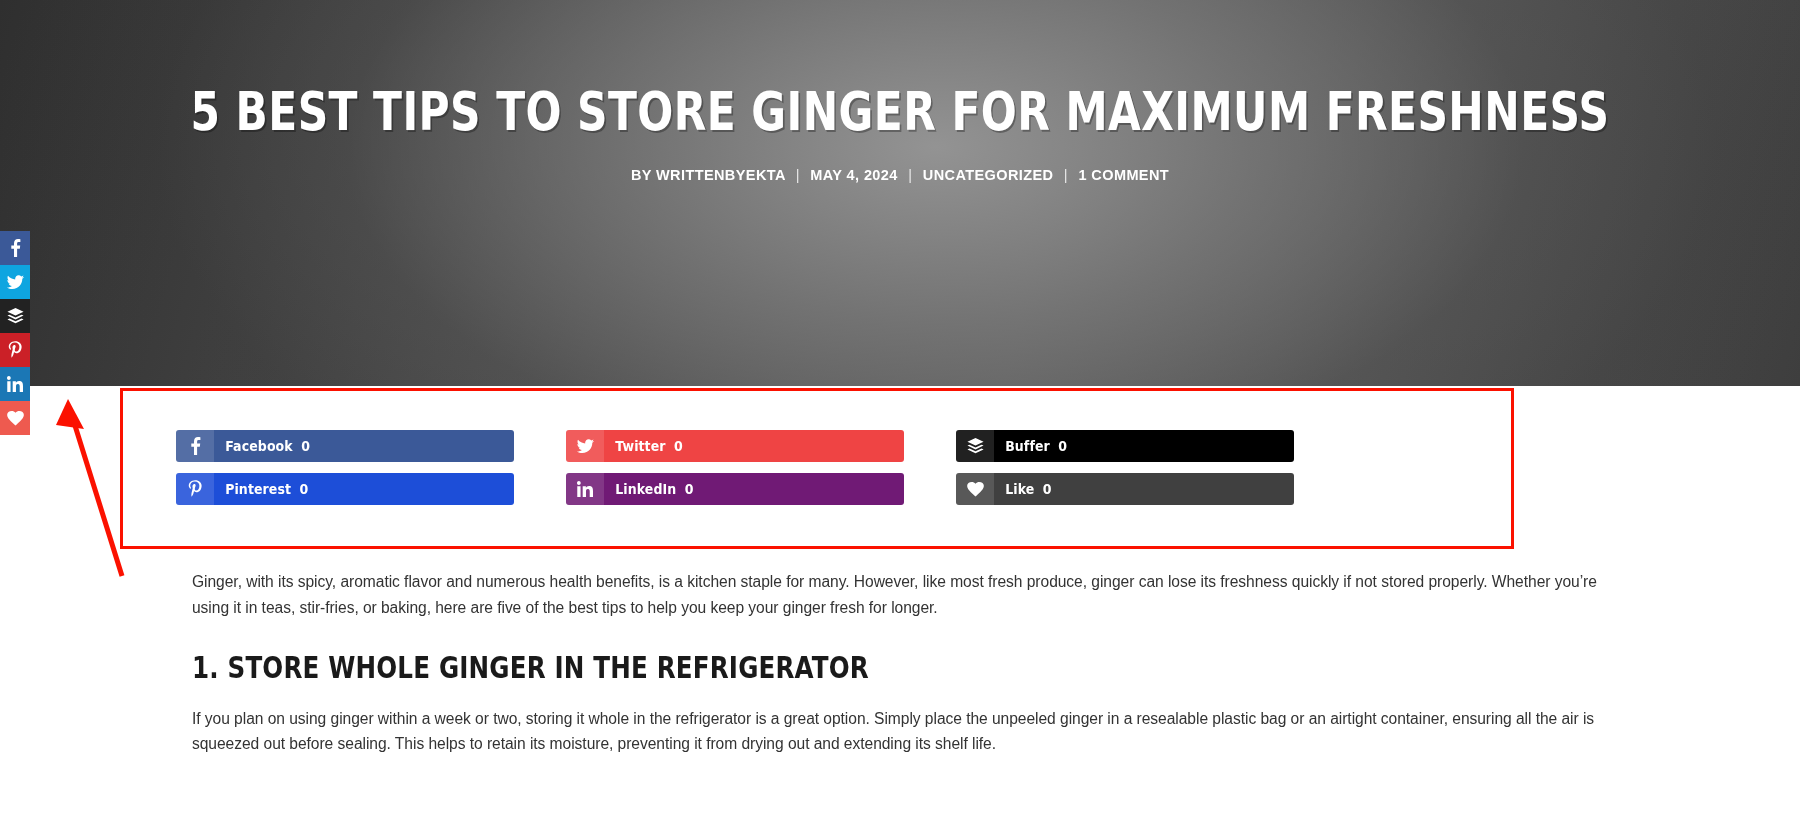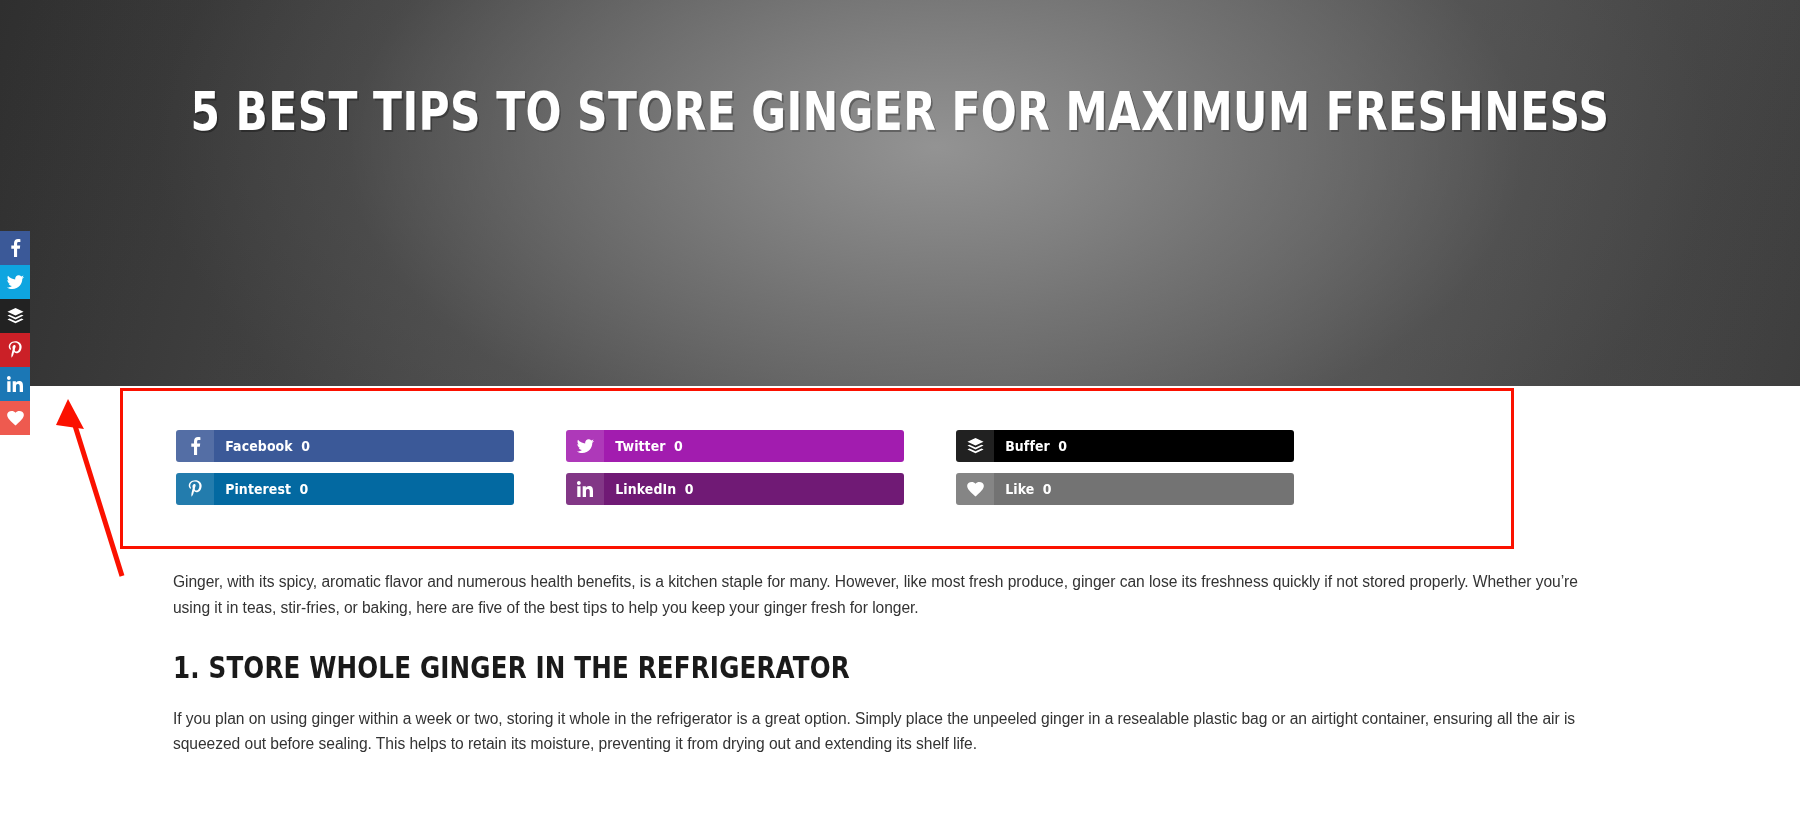--- a/index.html
+++ b/index.html
@@ -170,21 +170,21 @@
   }
   .share-count {
     margin-left: 9px;
     font-weight: 700;
     font-size: 13.5px;
   }
 
   
   .article {
     position: absolute;
-    left: 173px;
+    left: 192px;
     top: 183px;
     width: 1444px;
   }
 
   .para {
     font-family: "Liberation Sans", "DejaVu Sans", sans-serif;
     font-size: 15.6px;
     line-height: 25.5px;
     color: #333333;
     letter-spacing: -0.05px;
@@ -206,20 +206,29 @@
   }
 </style>
 </head>
 <body>
 
 <div id="page">
 
   <div class="hero">
     <div class="hero-inner">
       <h1 class="post-title">5 Best Tips to Store Ginger for Maximum Freshness</h1>
+      <div class="post-meta">
+        <span>BY WRITTENBYEKTA</span>
+        <span class="sep">|</span>
+        <span>MAY 4, 2024</span>
+        <span class="sep">|</span>
+        <span>UNCATEGORIZED</span>
+        <span class="sep">|</span>
+        <span>1 COMMENT</span>
+      </div>
     </div>
   </div>
 
   <div class="side-share">
     <div class="side-btn" style="background:#3b5998">
       <span>
         <svg width="11" height="18" viewBox="0 0 11 18" fill="#fff">
             <path d="M7.1 18V9.8h2.7l.4-3.2H7.1V4.6c0-.9.3-1.5 1.6-1.5h1.7V.3C10.1.2 9.1.1 8 .1 5.6.1 4 1.6 4 4.3v2.3H1.3v3.2H4V18h3.1z"></path>
           </svg>
       </span>
@@ -277,21 +286,21 @@
           <svg width="11" height="18" viewBox="0 0 11 18" fill="#fff">
               <path d="M7.1 18V9.8h2.7l.4-3.2H7.1V4.6c0-.9.3-1.5 1.6-1.5h1.7V.3C10.1.2 9.1.1 8 .1 5.6.1 4 1.6 4 4.3v2.3H1.3v3.2H4V18h3.1z"></path>
             </svg>
         </span>
         <span class="share-label">
           <span>Facebook</span>
           <span class="share-count">0</span>
         </span>
       </div>
 
-      <div class="share-btn" style="background:#a21caf">
+      <div class="share-btn" style="background:#ef4444">
         <span class="share-icon">
           <svg width="17" height="15" viewBox="0 0 20 17" fill="#fff">
               <path d="M20 2c-.7.3-1.5.5-2.4.6.8-.5 1.5-1.3 1.8-2.3-.8.5-1.7.8-2.6 1C16 .5 14.9 0 13.7 0c-2.3 0-4.1 1.9-4.1 4.1 0 .3 0 .6.1.9-3.4-.2-6.5-1.8-8.5-4.3-.4.6-.6 1.3-.6 2.1 0 1.4.7 2.7 1.8 3.4-.7 0-1.3-.2-1.9-.5v.1c0 2 1.4 3.7 3.3 4-.3.1-.7.1-1.1.1-.3 0-.5 0-.8-.1.5 1.6 2 2.8 3.8 2.8-1.4 1.1-3.2 1.8-5.1 1.8H0c1.8 1.2 4 1.8 6.3 1.8 7.5 0 11.7-6.3 11.7-11.7v-.5c.8-.6 1.5-1.3 2-2.1z"></path>
             </svg>
         </span>
         <span class="share-label">
           <span>Twitter</span>
           <span class="share-count">0</span>
         </span>
       </div>
@@ -301,21 +310,21 @@
           <svg width="17" height="17" viewBox="0 0 20 20" fill="#fff">
               <path d="M10 0L.5 4.4 10 8.9l9.5-4.5L10 0zm0 11.1L2.9 7.8.5 8.9l9.5 4.5 9.5-4.5-2.4-1.1-7.1 3.3zm0 4.5l-7.1-3.3-2.4 1.1L10 17.9l9.5-4.5-2.4-1.1-7.1 3.3z"></path>
             </svg>
         </span>
         <span class="share-label">
           <span>Buffer</span>
           <span class="share-count">0</span>
         </span>
       </div>
 
-      <div class="share-btn" style="background:#0369a1">
+      <div class="share-btn" style="background:#1d4ed8">
         <span class="share-icon">
           <svg width="14" height="18" viewBox="0 0 15 19" fill="#fff">
               <path d="M7.8 0C3.2 0 .8 3 .8 5.8c0 1.3.7 2.9 1.9 3.4.2.1.3 0 .3-.1l.2-.9c0-.1 0-.2-.1-.3-.4-.5-.7-1.4-.7-2.2C2.4 3.5 4.1 1.5 7.4 1.5c2.8 0 4.8 1.8 4.8 4.4 0 3-1.4 5.1-3.3 5.1-1 0-1.8-.8-1.6-1.9.3-1.3.9-2.6.9-3.5 0-.8-.5-1.5-1.4-1.5-1.1 0-2 1.1-2 2.6 0 1 .3 1.6.3 1.6l-1.3 5.5c-.4 1.6-.1 3.6 0 3.8 0 .1.2.1.2 0 .1-.1 1.4-1.7 1.8-3.3l.7-2.6c.4.7 1.4 1.3 2.5 1.3 3.3 0 5.6-3 5.6-7C14.6 2.9 12 0 7.8 0z"></path>
             </svg>
         </span>
         <span class="share-label">
           <span>Pinterest</span>
           <span class="share-count">0</span>
         </span>
       </div>
@@ -325,21 +334,21 @@
           <svg width="16" height="16" viewBox="0 0 18 18" fill="#fff">
               <path d="M4 18H.3V6H4v12zM2.1 4.4C.9 4.4 0 3.5 0 2.2 0 1 .9 0 2.1 0s2.1 1 2.1 2.2c0 1.3-.9 2.2-2.1 2.2zM18 18h-3.7v-5.8c0-1.4 0-3.2-2-3.2s-2.2 1.5-2.2 3.1V18H6.4V6H10v1.6h.1c.5-1 1.7-2 3.5-2 3.8 0 4.4 2.5 4.4 5.7V18z"></path>
             </svg>
         </span>
         <span class="share-label">
           <span>LinkedIn</span>
           <span class="share-count">0</span>
         </span>
       </div>
 
-      <div class="share-btn" style="background:#737373">
+      <div class="share-btn" style="background:#404040">
         <span class="share-icon">
           <svg width="17" height="15" viewBox="0 0 20 18" fill="#fff">
               <path d="M10 17.5l-1.4-1.3C3.4 11.5 0 8.4 0 4.6 0 1.6 2.4 0 5.5 0 7.2 0 8.9.8 10 2.1 11.1.8 12.8 0 14.5 0 17.6 0 20 1.6 20 4.6c0 3.8-3.4 6.9-8.6 11.6L10 17.5z"></path>
             </svg>
         </span>
         <span class="share-label">
           <span>Like</span>
           <span class="share-count">0</span>
         </span>
       </div>

